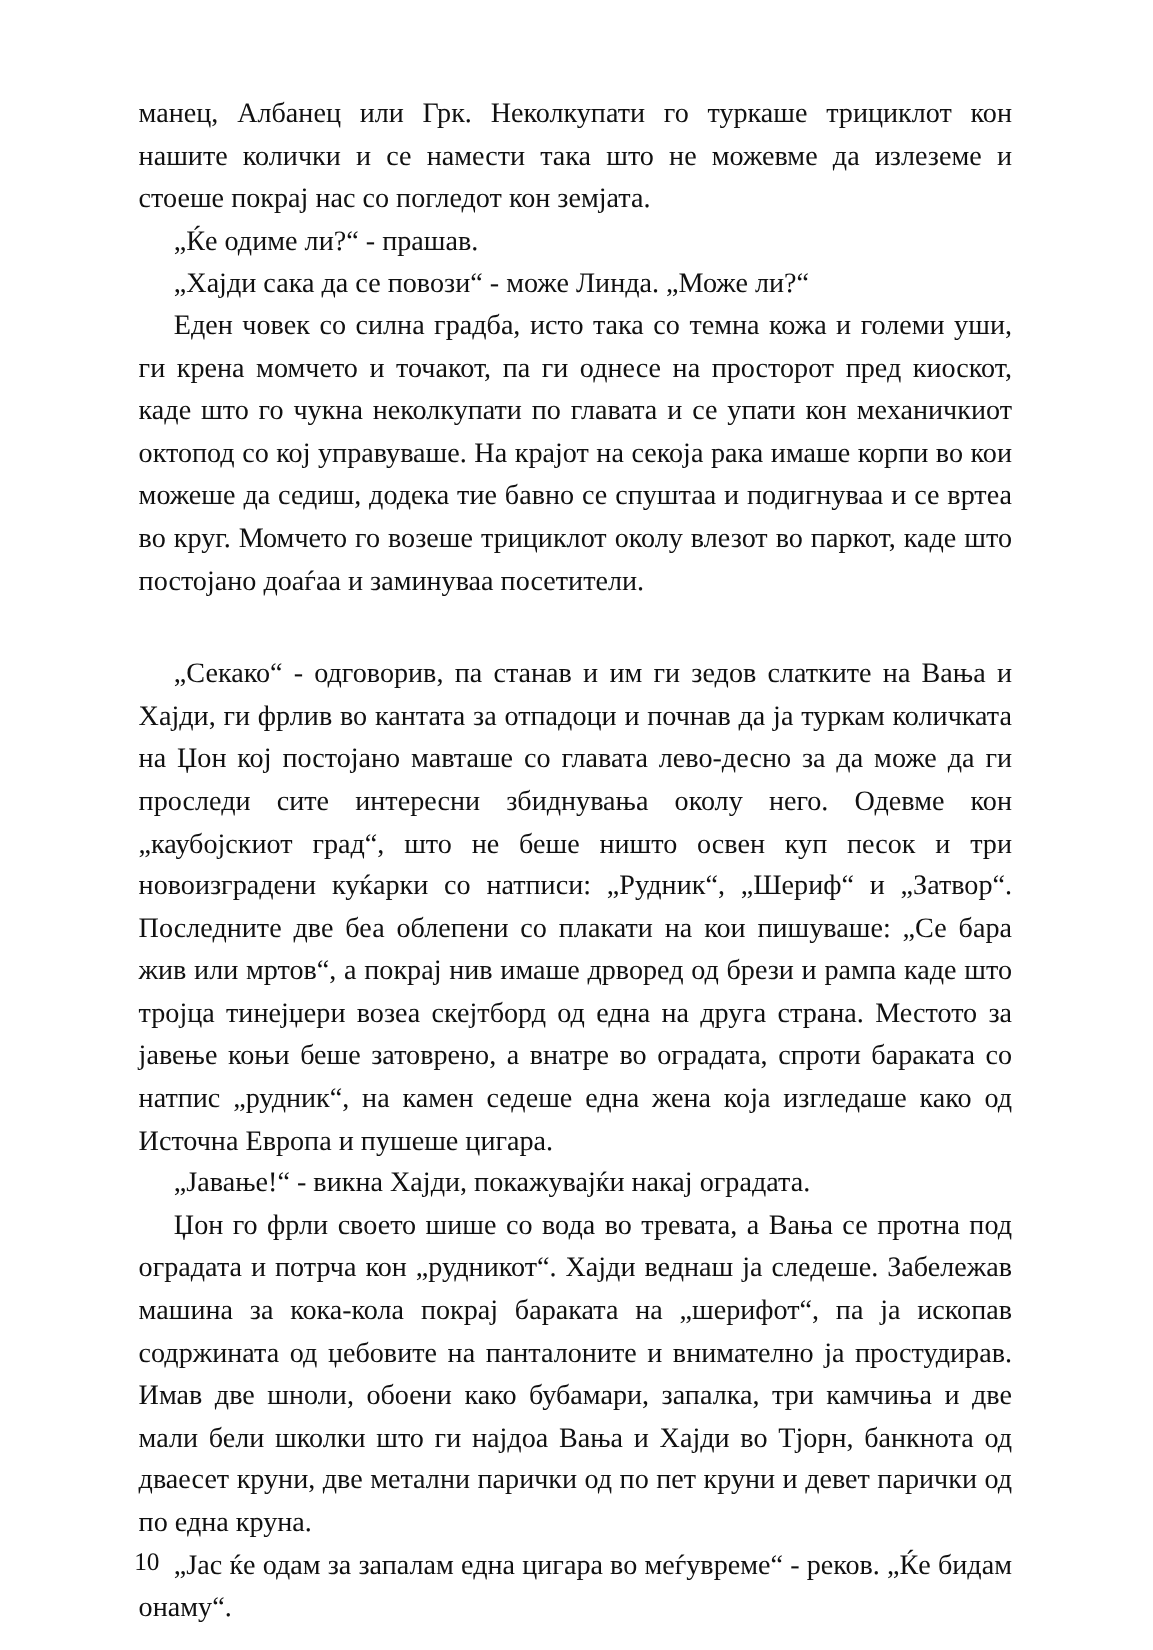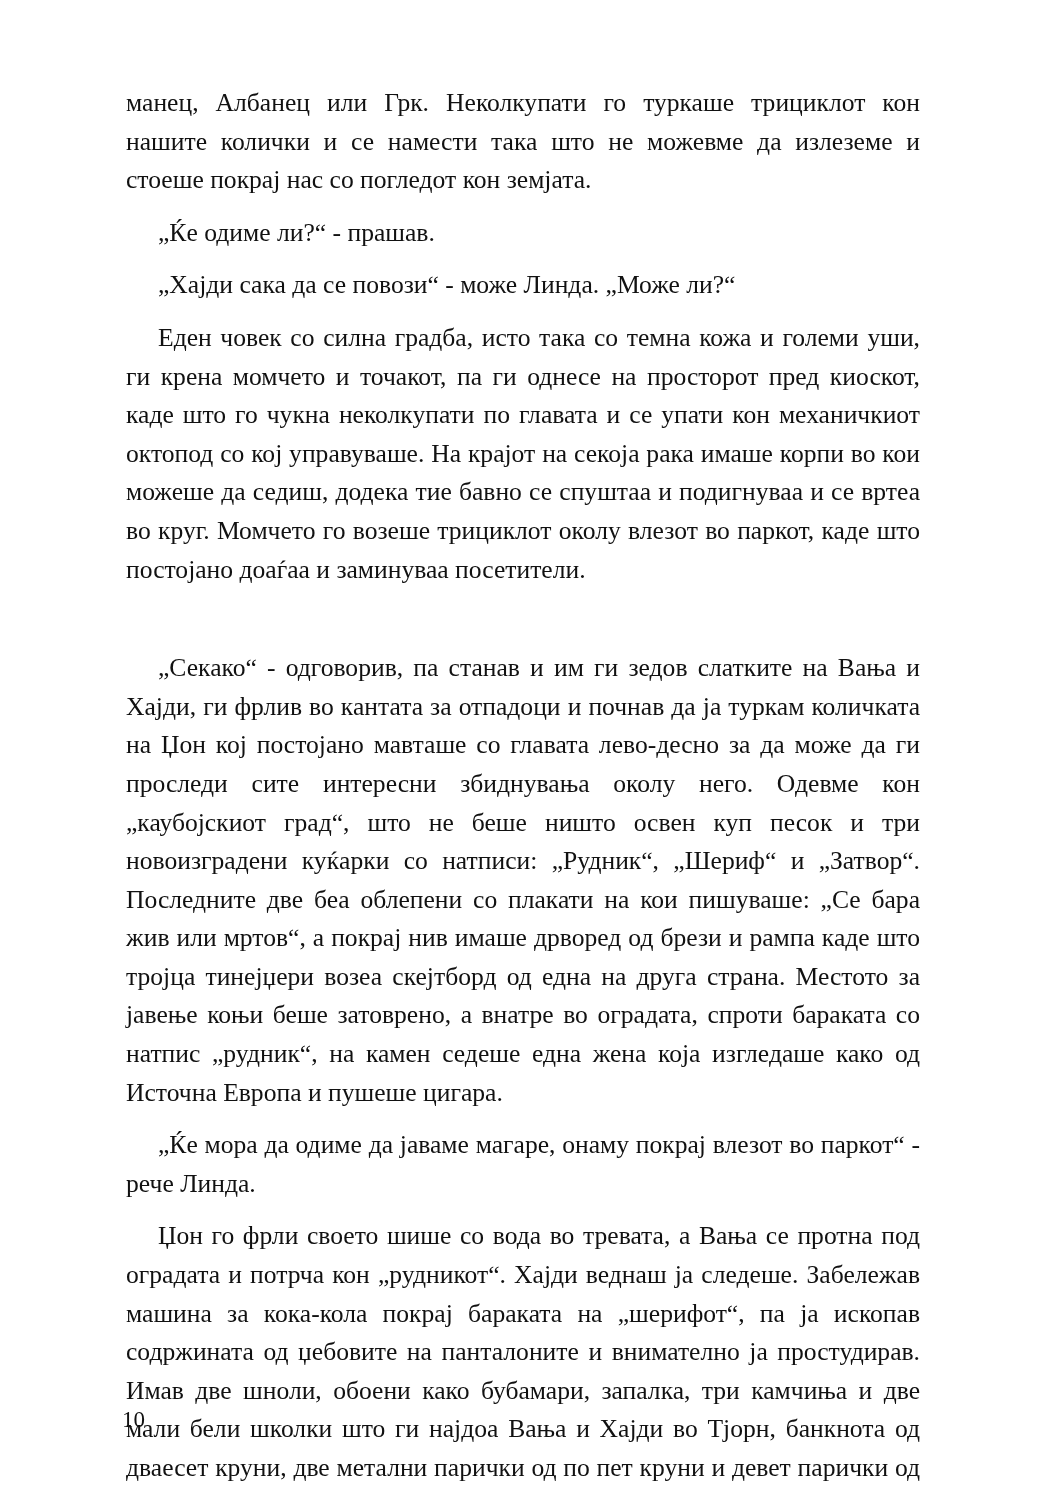--- a/index.html
+++ b/index.html
@@ -39,21 +39,20 @@
     white-space: pre-wrap;
     hyphens: none;
     -webkit-hyphens: none;
   }
 
   
   .para { text-align-last: left; }
 
   .para.indent {
     text-indent: 32px;
-    margin-top: 14px;
   }
 
   .para-gap {
     height: 46px;
   }
 
   .page-number {
     position: absolute;
     left: 122px;
     top: 1403px;
@@ -75,22 +74,22 @@
     <p class="para indent">„Ќе одиме ли?“ - прашав.</p>
 
     <p class="para indent">„Хајди сака да се повози“ - може Линда. „Може ли?“</p>
 
     <p class="para indent">Еден човек со силна градба, исто така со темна кожа и големи уши, ги крена момчето и точакот, па ги однесе на просторот пред киоскот, каде што го чукна неколкупати по главата и се упати кон механичкиот октопод со кој управуваше. На крајот на секоја рака имаше корпи во кои можеше да седиш, додека тие бавно се спуштаа и подигнуваа и се вртеа во круг. Момчето го возеше трициклот околу влезот во паркот, каде што постојано доаѓаа и заминуваа посетители.</p>
 
     <div class="para-gap"></div>
 
     <p class="para indent">„Секако“ - одговорив, па станав и им ги зедов слатките на Вања и Хајди, ги фрлив во кантата за отпадоци и почнав да ја туркам количката на Џон кој постојано мавташе со главата лево-десно за да може да ги проследи сите интересни збиднувања околу него. Одевме кон „каубојскиот град“, што не беше ништо освен куп песок и три новоизградени куќарки со натписи: „Рудник“, „Шериф“ и „Затвор“. Последните две беа облепени со плакати на кои пишуваше: „Се бара жив или мртов“, а покрај нив имаше дрворед од брези и рампа каде што тројца тинејџери возеа скејтборд од една на друга страна. Местото за јавење коњи беше затоврено, а внатре во оградата, спроти бараката со натпис „рудник“, на камен седеше една жена која изгледаше како од Источна Европа и пушеше цигара.</p>
 
+    <p class="para indent">„Јавање!“ - викна Хајди, покажувајќи накај оградата.</p>
 
-    <p class="para indent">„Ќе мора да одиме да јаваме магаре, онаму покрај влезот во паркот“ - рече Линда.</p>
 
     <p class="para indent">Џон го фрли своето шише со вода во тревата, а Вања се протна под оградата и потрча кон „рудникот“. Хајди веднаш ја следеше. Забележав машина за кока-кола покрај бараката на „шерифот“, па ја ископав содржината од џебовите на панталоните и внимателно ја простудирав.  Имав две шноли, обоени како бубамари, запалка, три камчиња и две мали бели школки што ги најдоа Вања и Хајди во Тјорн, банкнота од дваесет круни, две метални парички од по пет круни и девет парички од по една круна.</p>
 
     <p class="para indent">„Јас ќе одам за запалам една цигара во меѓувреме“ - реков. „Ќе бидам онаму“.</p>
 
   </div>
 
   <div class="page-number">10</div>
 
 </div>

